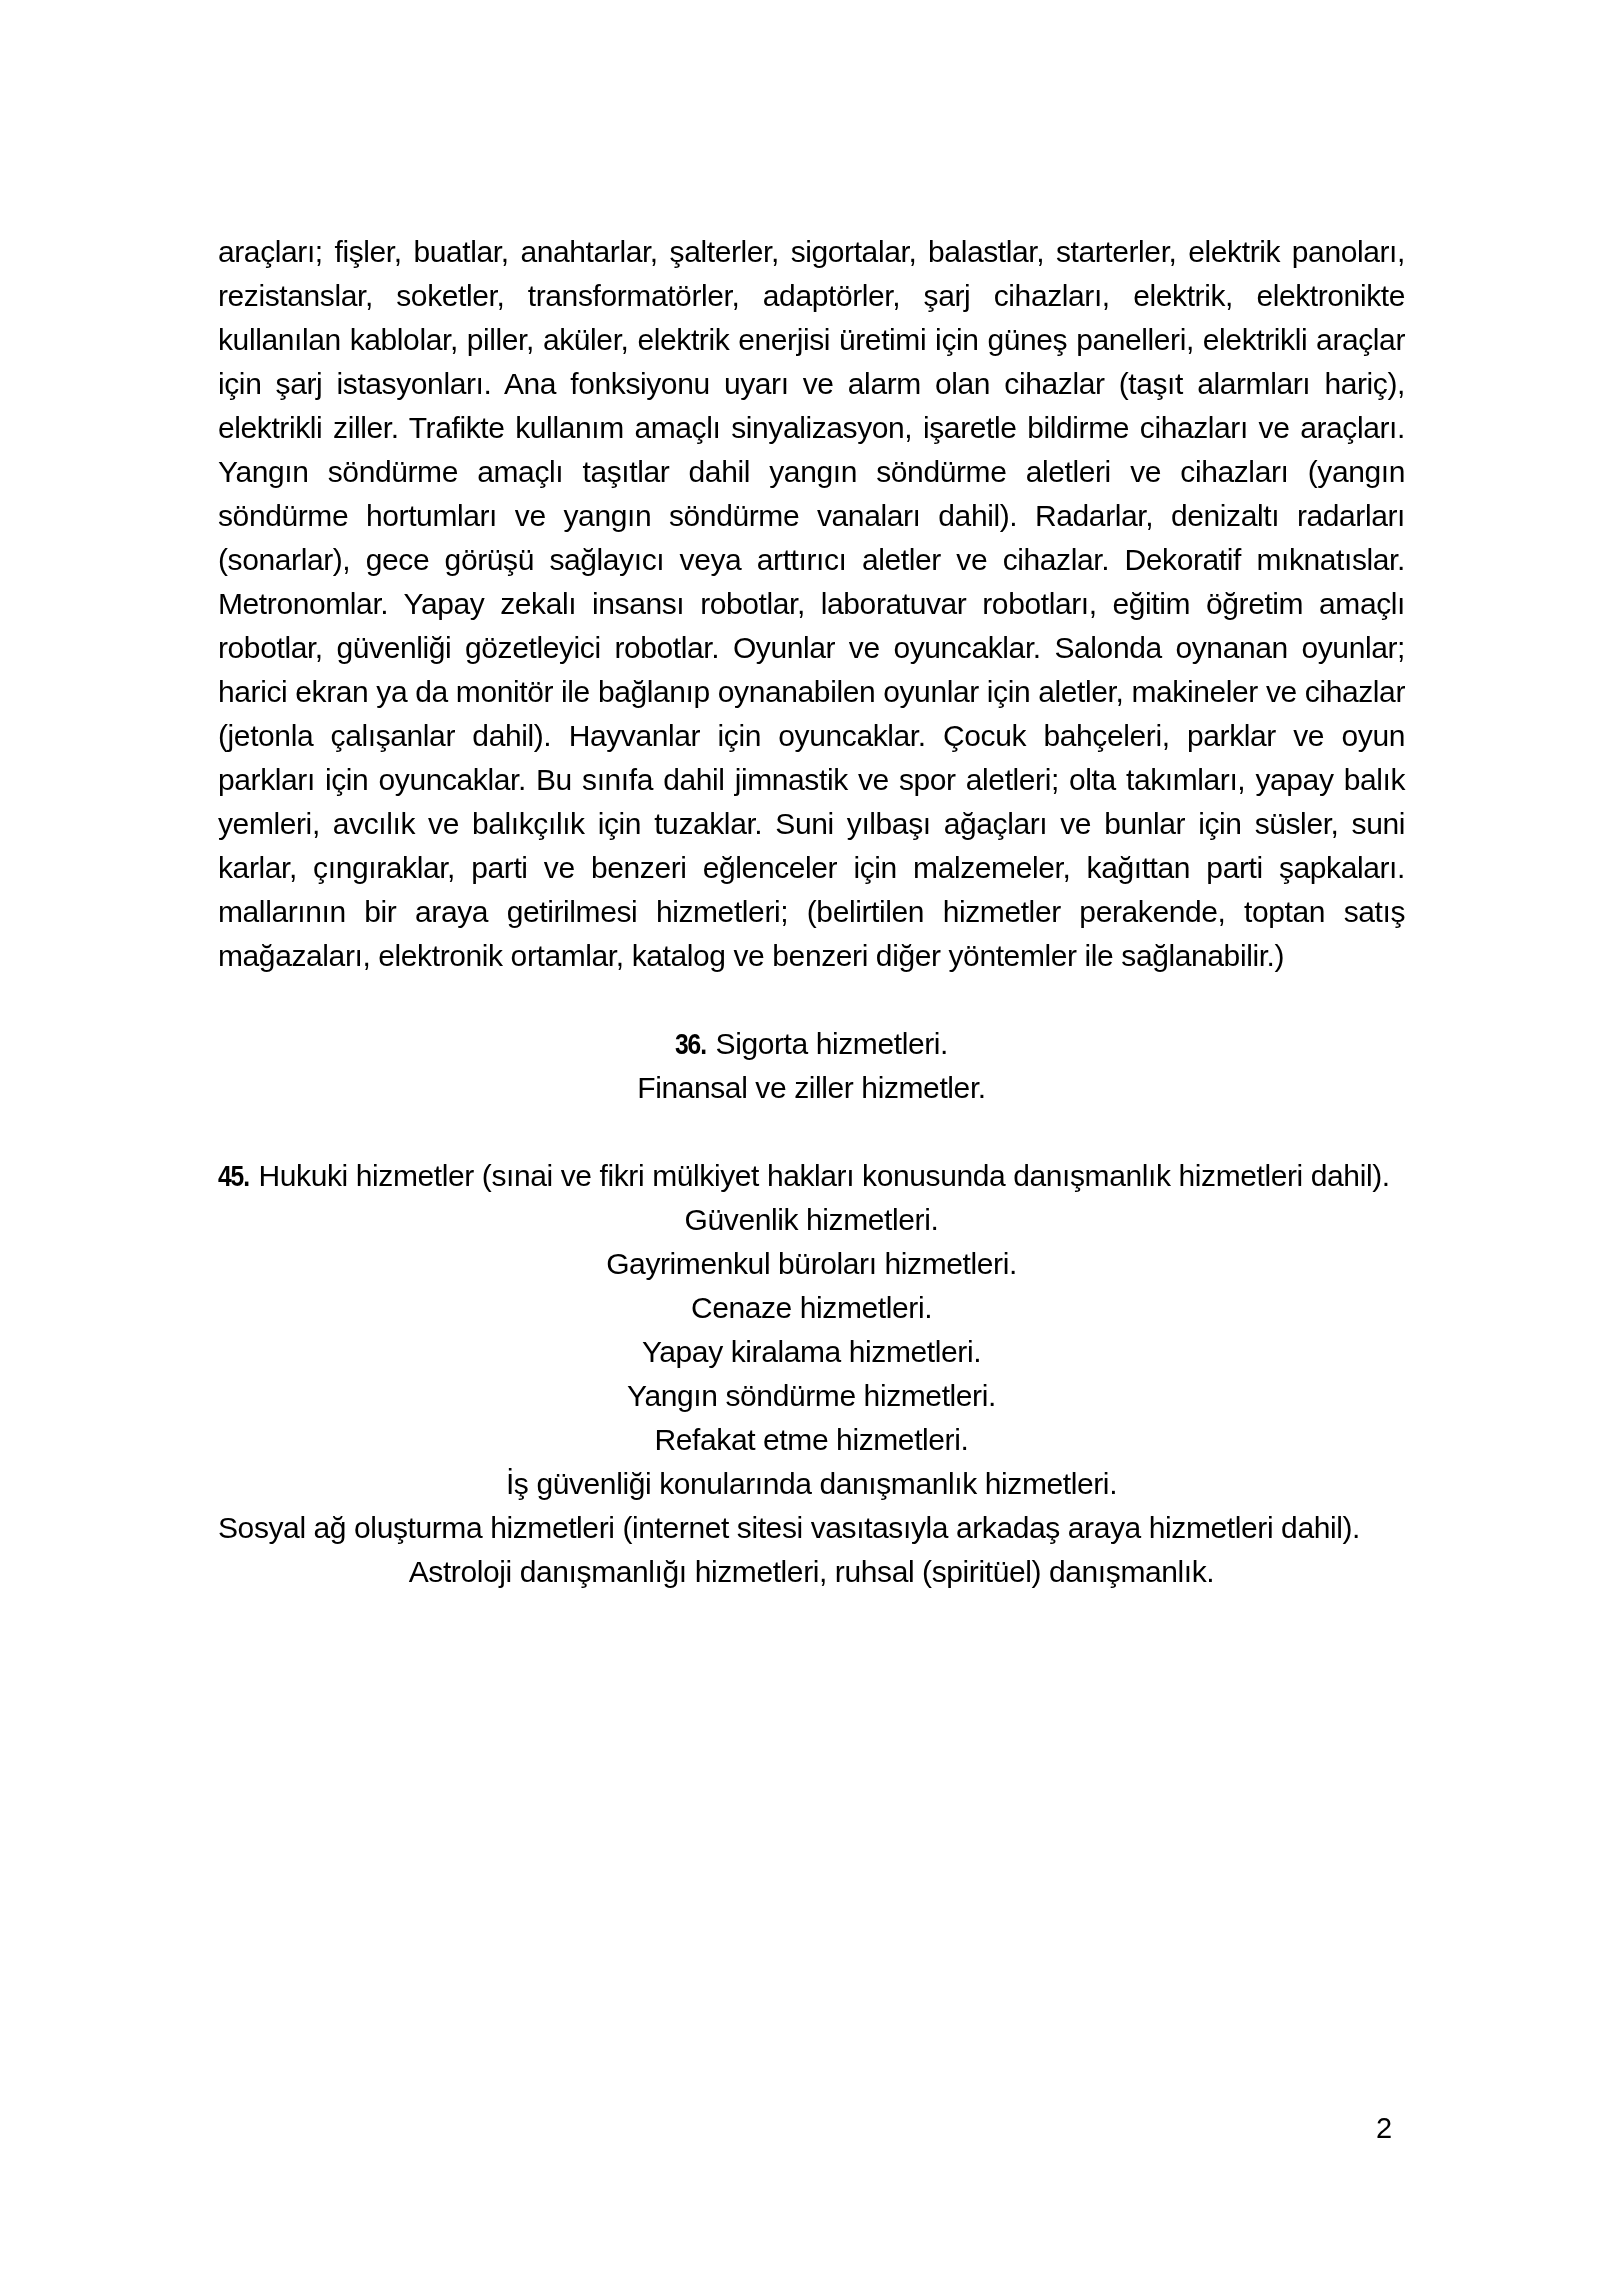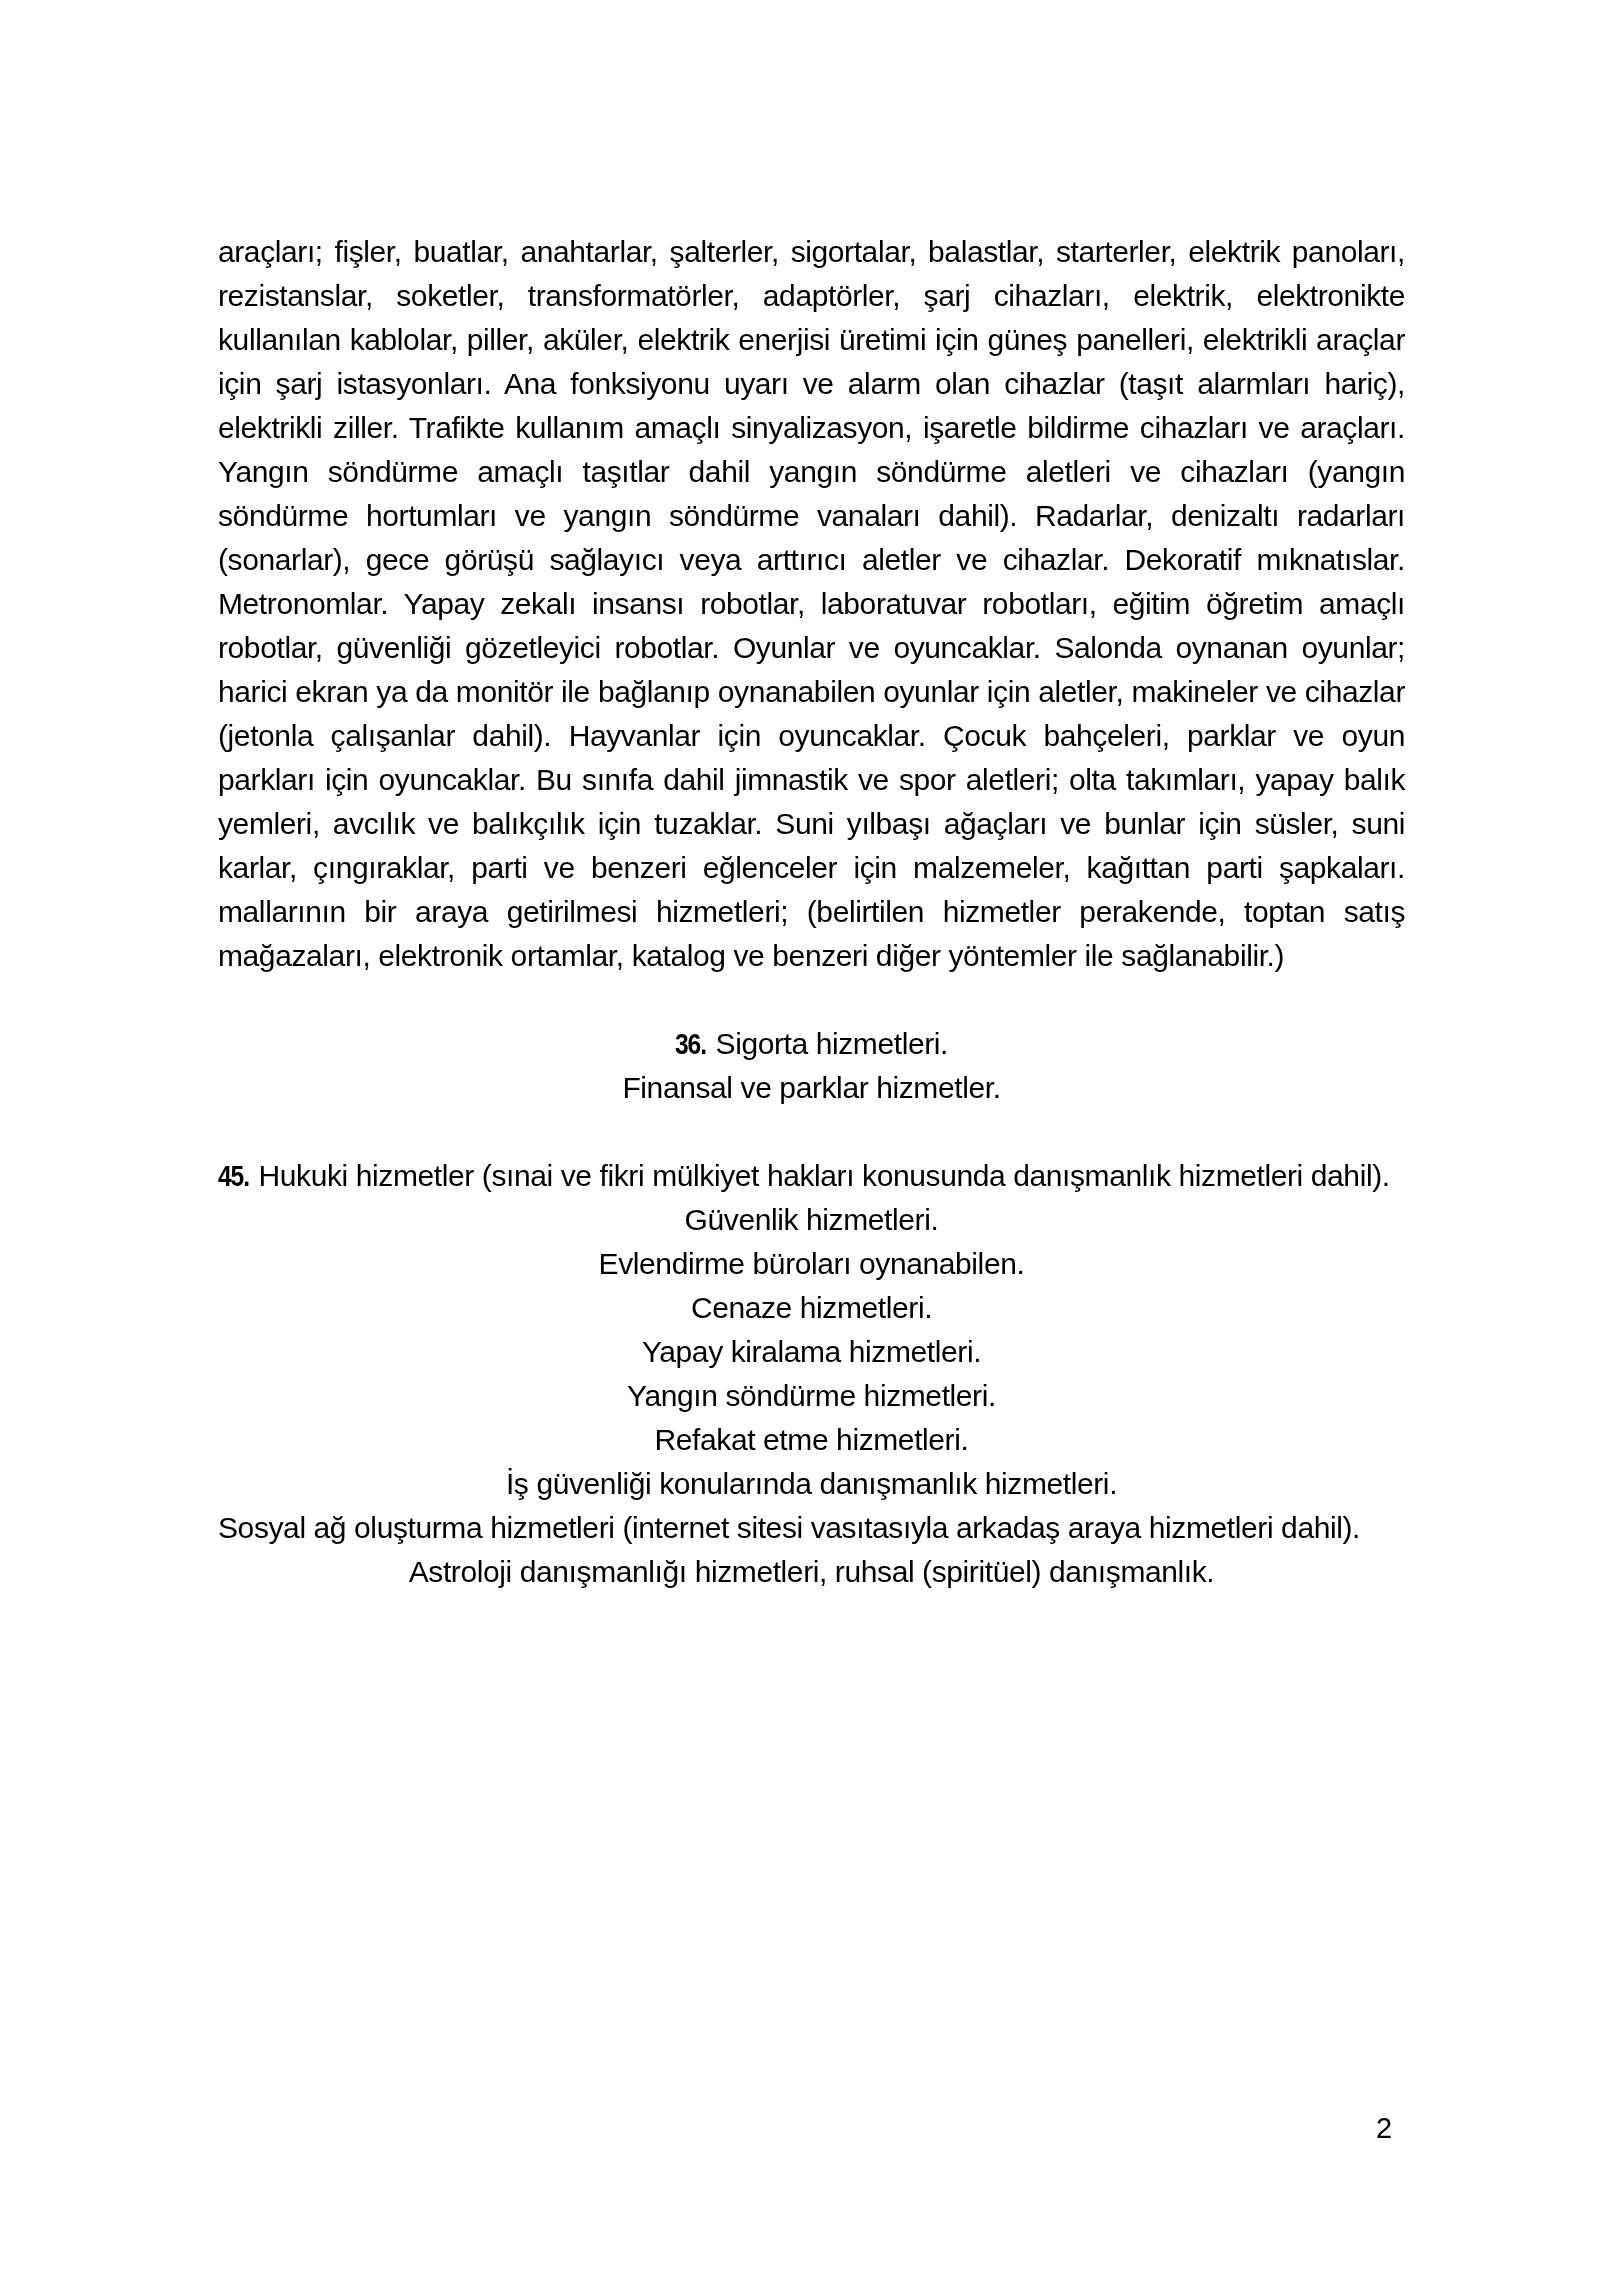--- a/index.html
+++ b/index.html
@@ -61,29 +61,29 @@
 </head>
 <body>
 
 <div class="page">
   <p class="para">araçları; fişler, buatlar, anahtarlar, şalterler, sigortalar, balastlar, starterler, elektrik panoları, rezistanslar, soketler, transformatörler, adaptörler, şarj cihazları, elektrik, elektronikte kullanılan kablolar, piller, aküler, elektrik enerjisi üretimi için güneş panelleri, elektrikli araçlar için şarj istasyonları. Ana fonksiyonu uyarı ve alarm olan cihazlar (taşıt alarmları hariç), elektrikli ziller. Trafikte kullanım amaçlı sinyalizasyon, işaretle bildirme cihazları ve araçları. Yangın söndürme amaçlı taşıtlar dahil yangın söndürme aletleri ve cihazları (yangın söndürme hortumları ve yangın söndürme vanaları dahil). Radarlar, denizaltı radarları (sonarlar), gece görüşü sağlayıcı veya arttırıcı aletler ve cihazlar. Dekoratif mıknatıslar. Metronomlar. Yapay zekalı insansı robotlar, laboratuvar robotları, eğitim öğretim amaçlı robotlar, güvenliği gözetleyici robotlar.  Oyunlar ve oyuncaklar.  Salonda oynanan oyunlar; harici ekran ya da monitör ile bağlanıp oynanabilen oyunlar için aletler, makineler ve cihazlar (jetonla çalışanlar dahil).  Hayvanlar için oyuncaklar. Çocuk bahçeleri, parklar ve oyun parkları için oyuncaklar. Bu sınıfa dahil jimnastik ve spor aletleri; olta takımları, yapay balık yemleri, avcılık ve balıkçılık için tuzaklar. Suni yılbaşı ağaçları ve bunlar için süsler, suni karlar, çıngıraklar, parti ve benzeri eğlenceler için malzemeler, kağıttan parti şapkaları. mallarının bir araya getirilmesi hizmetleri; (belirtilen hizmetler perakende,  toptan satış mağazaları, elektronik ortamlar, katalog ve benzeri diğer yöntemler ile sağlanabilir.)</p>
 
   <div class="blank"></div>
 
   <section>
     <p class="cls-line"><span class="cls-num">36.</span> <span>Sigorta hizmetleri.</span></p>
-    <p class="cls-line">Finansal ve parklar hizmetler.</p>
+    <p class="cls-line">Finansal ve ziller hizmetler.</p>
   </section>
 
   <div class="blank"></div>
 
   <section>
     <p class="cls-line wrap"><span class="cls-num">45.</span> <span>Hukuki hizmetler (sınai ve fikri mülkiyet hakları konusunda danışmanlık hizmetleri dahil).</span></p>
     <p class="cls-line">Güvenlik hizmetleri.</p>
-    <p class="cls-line">Evlendirme büroları oynanabilen.</p>
+    <p class="cls-line">Gayrimenkul büroları hizmetleri.</p>
     <p class="cls-line">Cenaze hizmetleri.</p>
     <p class="cls-line">Yapay kiralama hizmetleri.</p>
     <p class="cls-line">Yangın söndürme hizmetleri.</p>
     <p class="cls-line">Refakat etme hizmetleri.</p>
     <p class="cls-line">İş güvenliği konularında danışmanlık hizmetleri.</p>
     <p class="cls-line wrap">Sosyal ağ oluşturma hizmetleri (internet sitesi vasıtasıyla arkadaş araya hizmetleri dahil).</p>
     <p class="cls-line">Astroloji danışmanlığı hizmetleri, ruhsal (spiritüel) danışmanlık.</p>
   </section>
 </div>
 

